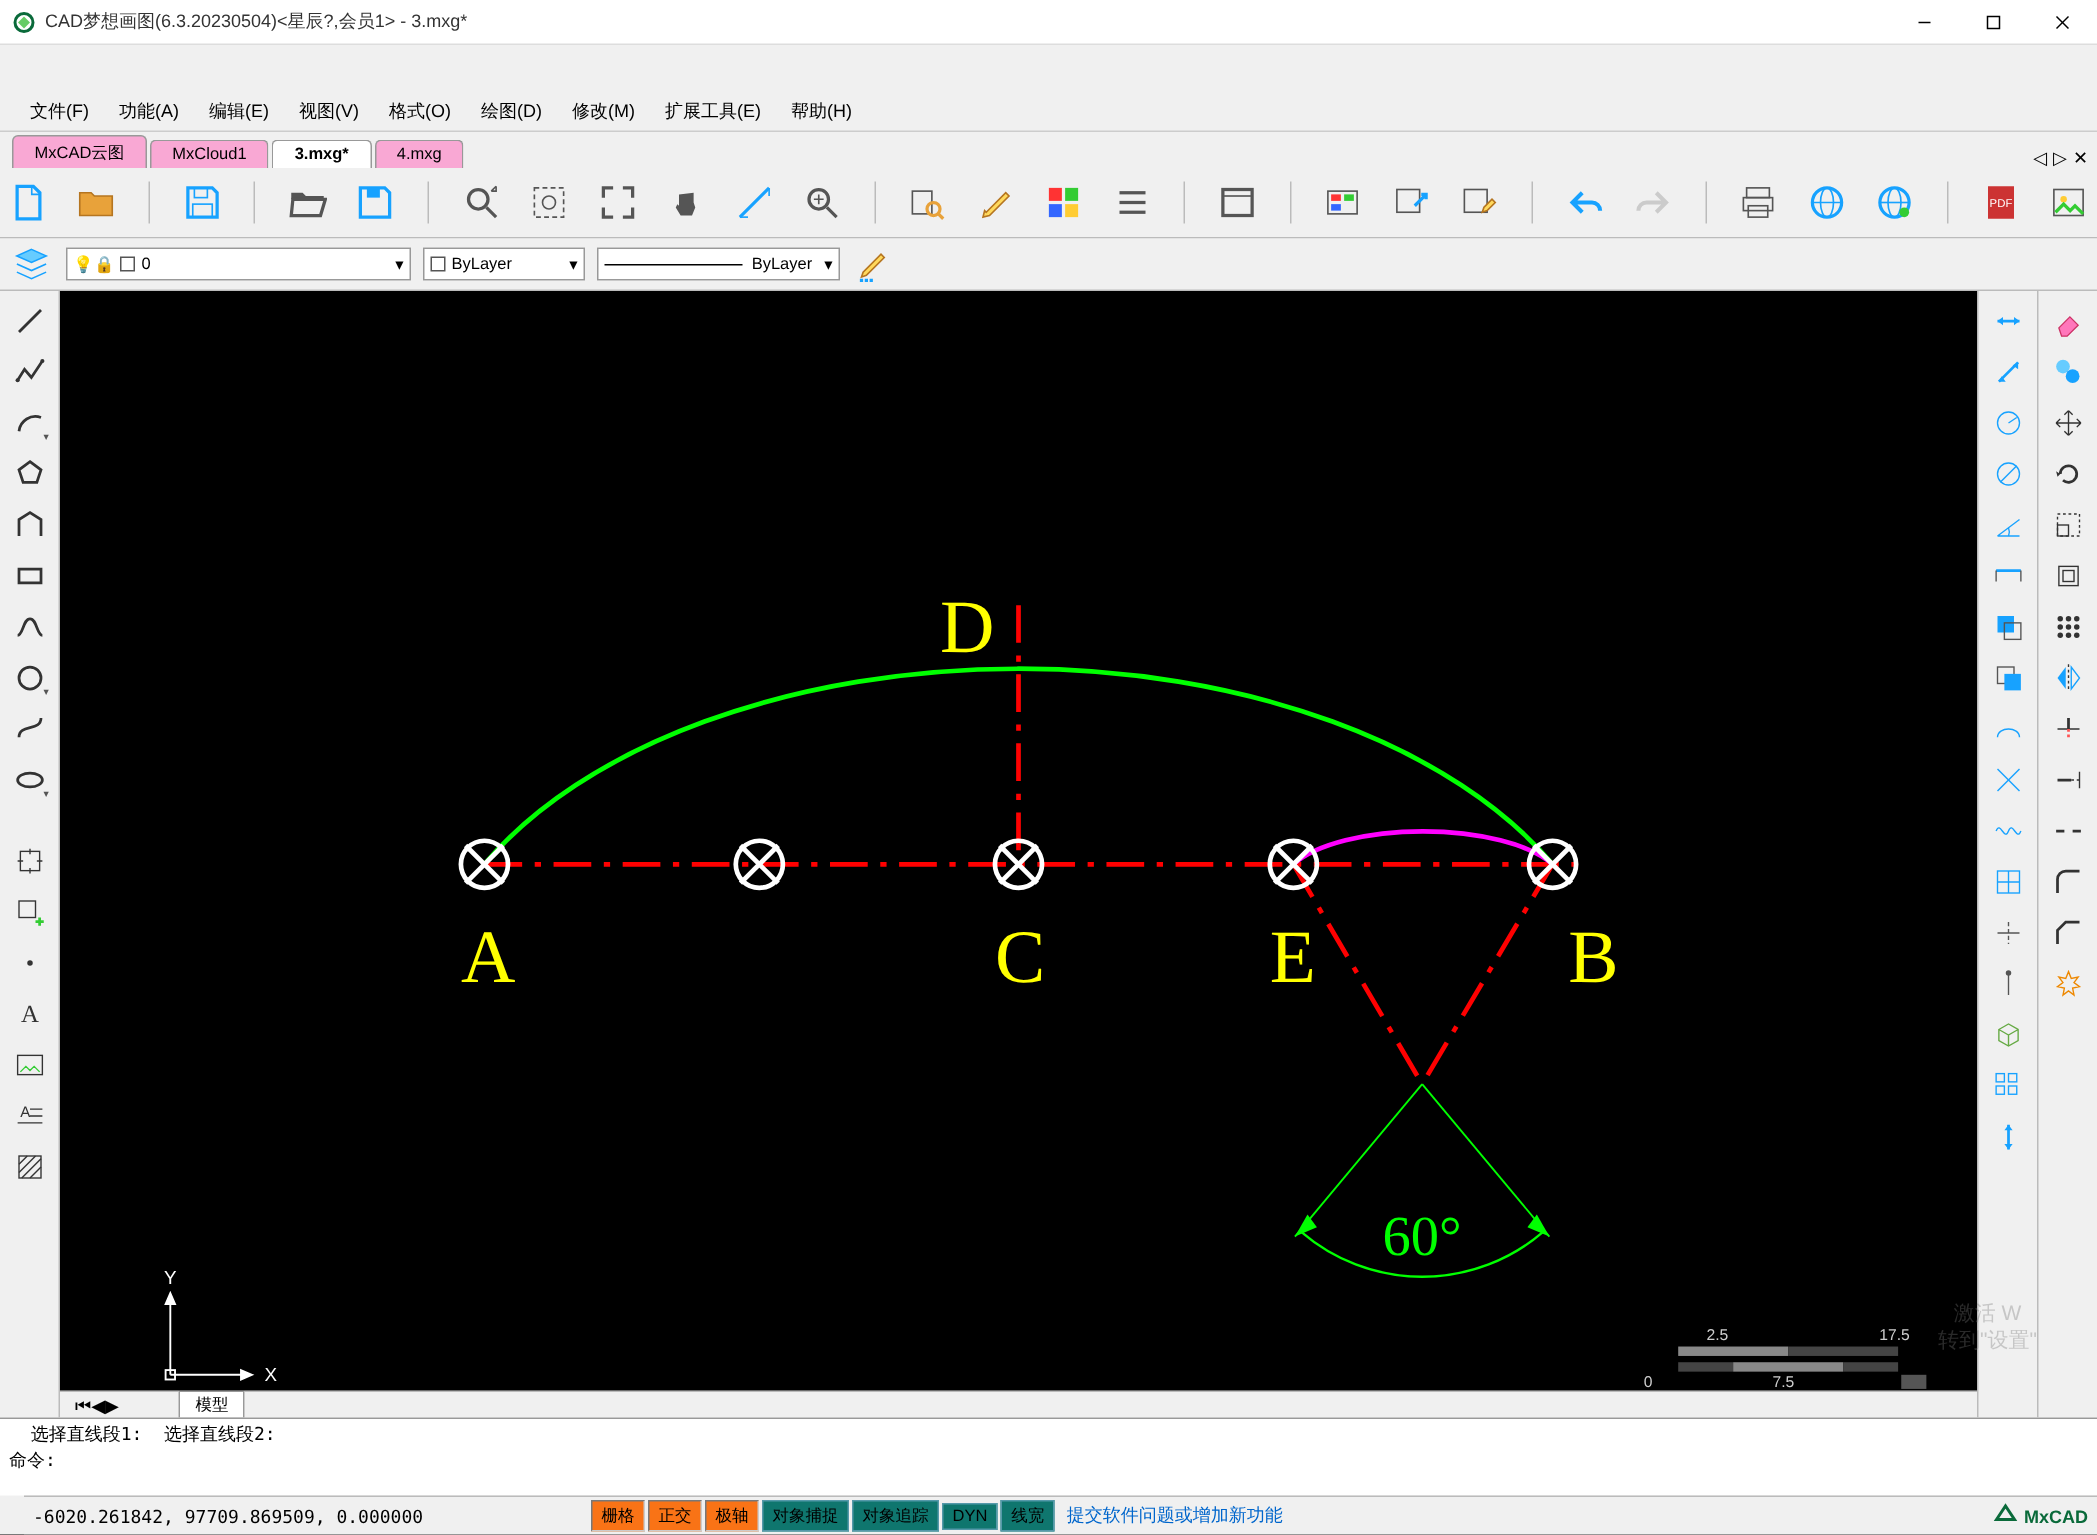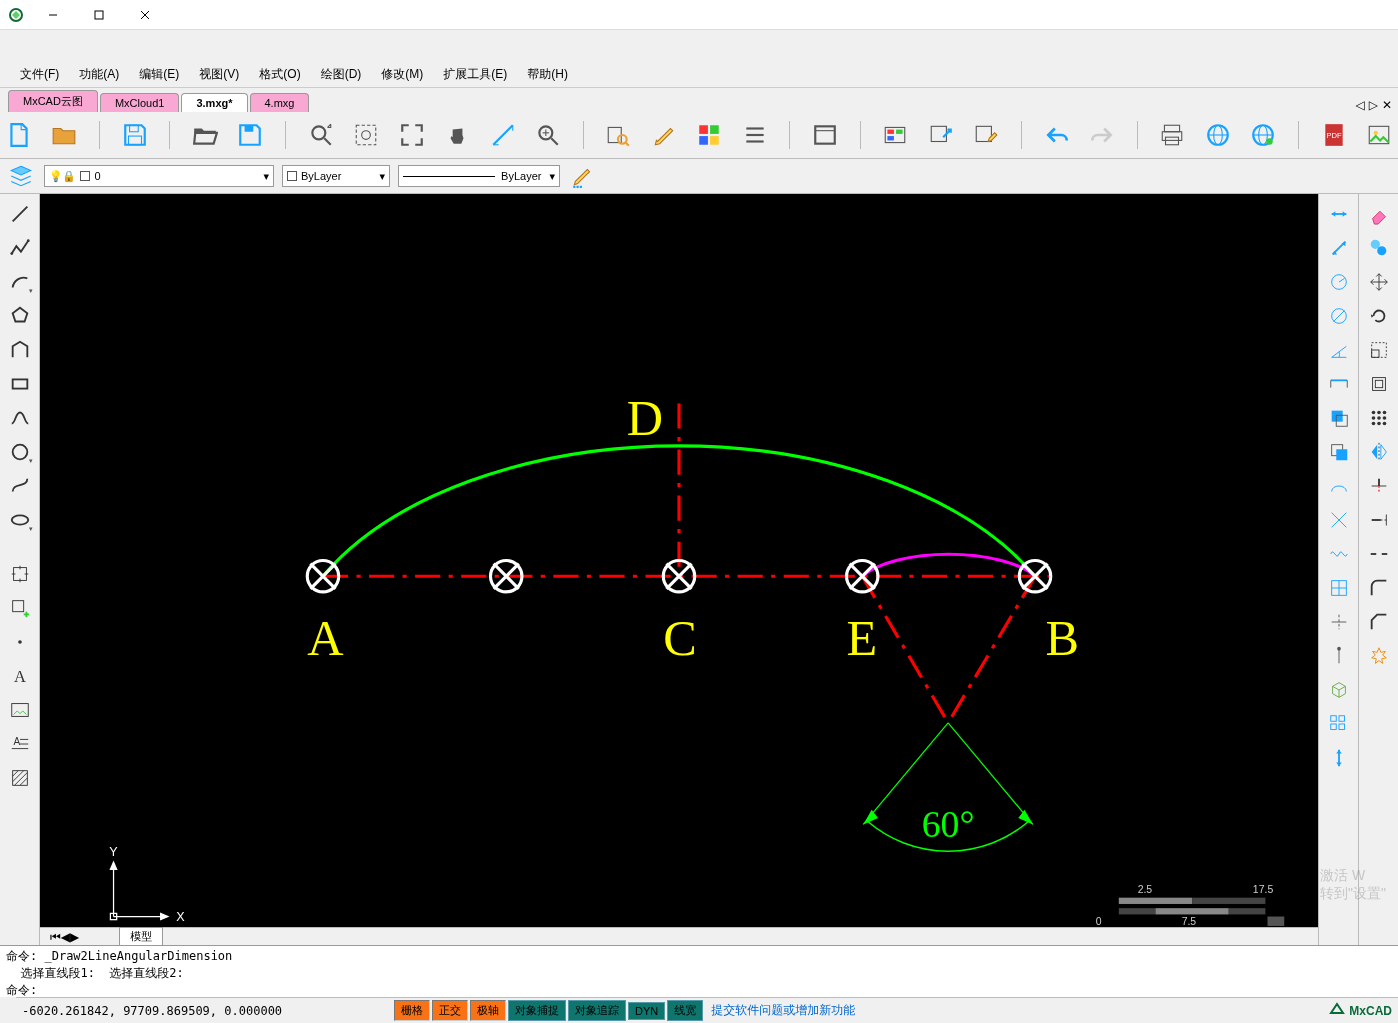--- a/index.html
+++ b/index.html
@@ -158,38 +158,39 @@
 }
 .statusbar .coords { width: 370px; font-family: Consolas, monospace; }
 .statusbar .stat-btn { padding: 2px 6px; border: 1px inset #ccc; background: #f97316; cursor: pointer; font-size: 11px; }
 .statusbar .stat-btn.on { background: #0f766e; border: 1px solid #59a; }
 .statusbar .link { color: #06c; cursor: pointer; margin-left: 6px; text-align: center; }
 .statusbar .brand { margin-left: auto; display: flex; align-items: center; gap: 4px; color: #0a6a3a; font-weight: bold; }
 
 .right-panels { display: flex; }
 .watermark {
   position: absolute;
-  right: 12px;
+  right: 40px;
   bottom: 120px;
   color: rgba(120,120,120,0.35);
   font-size: 14px;
-  text-align: left;
+  text-align: center;
   pointer-events: none;
 }
 </style>
 </head>
 <body>
 
 <div class="titlebar">
   <span class="app-icon">
     <svg viewBox="0 0 16 16">
         <circle cx="8" cy="8" r="6" fill="none" stroke="#0a6a3a" stroke-width="2"></circle>
         <path d="M4 8 L8 4 L12 8 L8 12 Z" fill="#6c6"></path>
       </svg>
   </span>
+  <span class="title">CAD梦想画图(6.3.20230504)&lt;星辰?,会员1&gt; - 3.mxg*</span>
   <div class="win-btns">
     <div class="win-btn">
         <svg width="10" height="10">
           <line x1="1" y1="5" x2="9" y2="5" stroke="#000"></line>
         </svg>
       </div>
     <div class="win-btn">
         <svg width="10" height="10">
           <rect x="1" y="1" width="8" height="8" fill="none" stroke="#000"></rect>
         </svg>
@@ -818,21 +819,20 @@
       <div class="vbtn">
           <svg viewBox="0 0 24 24">
             <path d="M12 3l2 5 5-1-3 4 4 3-5 1 1 5-4-3-4 3 1-5-5-1 4-3-3-4 5 1z" fill="none" stroke="#e80"></path>
           </svg>
         </div>
     </div>
   </div>
 </div>
 
 <div class="cmdwin">
-  <div class="line"><span>命令:</span> <span>_Draw2LineAngularDimension</span></div>
   <div class="line">  选择直线段1:  选择直线段2:</div>
   <div class="line"><span>命令:</span> <input type="text" style=""></div>
 </div>
 
 <div class="statusbar">
   <div class="coords">-6020.261842,  97709.869509,  0.000000</div>
   <div class="stat-btn">栅格</div>
   <div class="stat-btn">正交</div>
   <div class="stat-btn">极轴</div>
   <div class="stat-btn on">对象捕捉</div>

